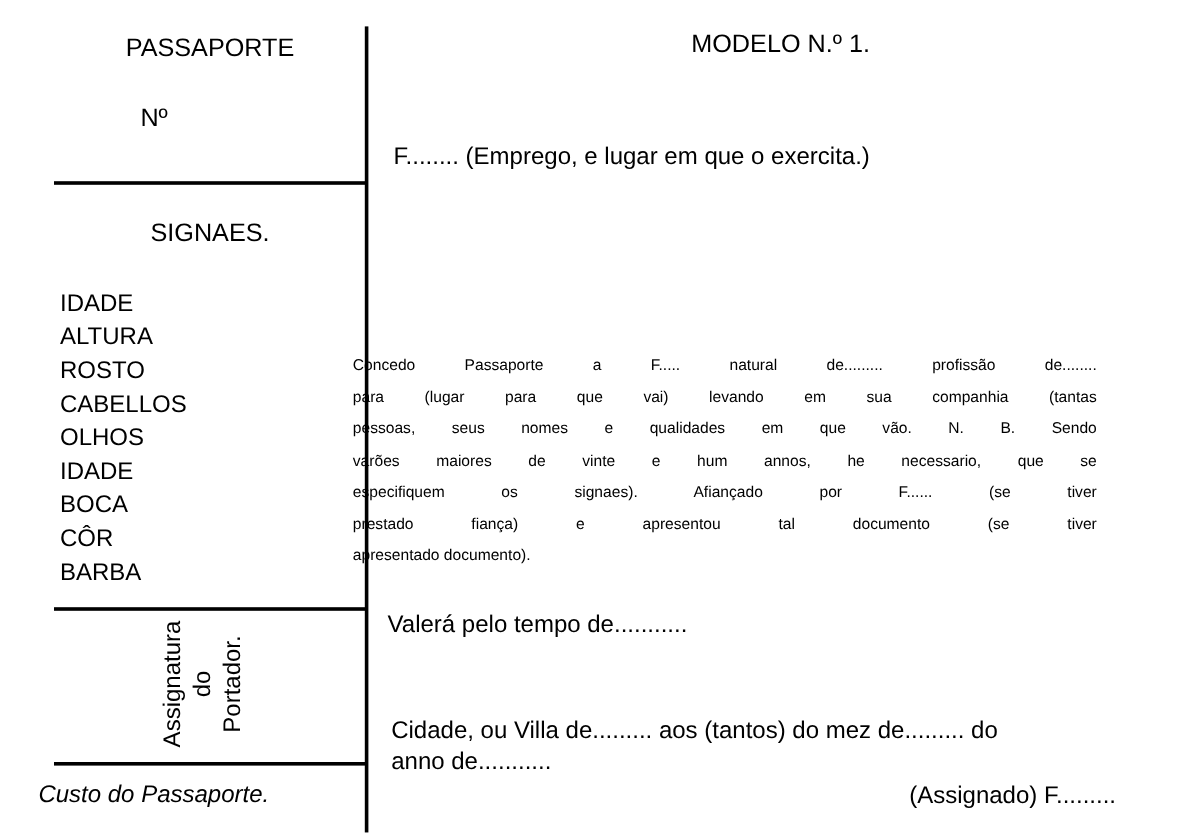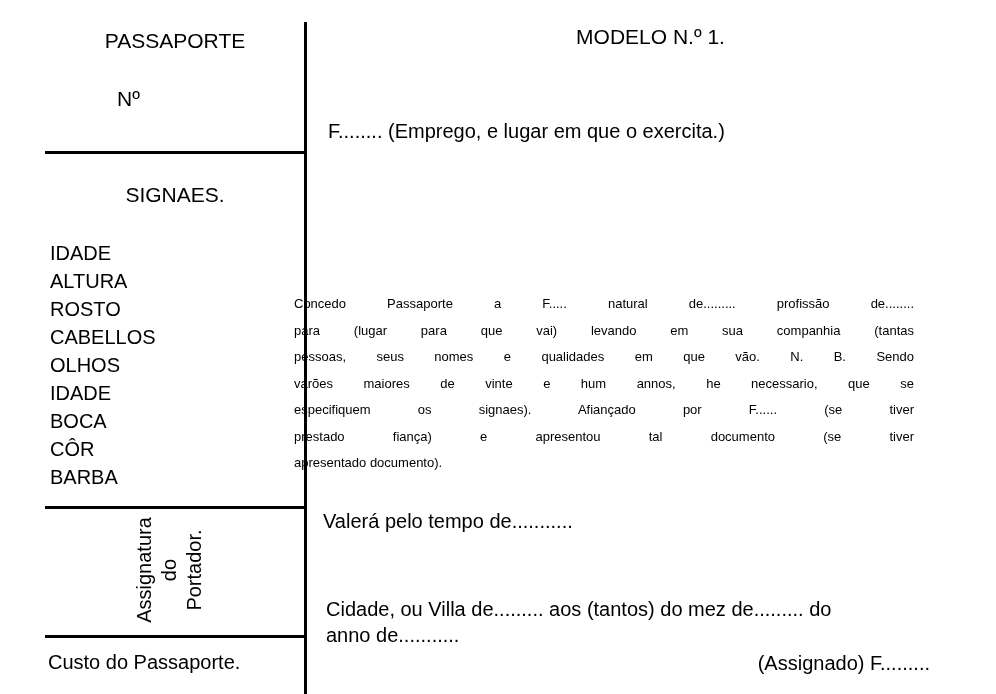--- a/index.html
+++ b/index.html
@@ -118,21 +118,21 @@
 
   <div class="abs sig-rotated">
 
       <div class="rot-line">Assignatura</div>
 
       <div class="rot-line">do</div>
 
       <div class="rot-line">Portador.</div>
     </div>
 
-  <div class="abs txt" style="left:48px; top:649px;">Custo do Passaporte.</div>
+  <div class="abs txt" style="left:32px; top:649px;font-style:italic;">Custo do Passaporte.</div>
 
   <div class="abs hdr" style="left:305px; top:25px; width:691px; text-align:center;">MODELO N.º 1.</div>
 
   <div class="abs txt" style="left:328px; top:118px;">F........ (Emprego, e lugar em que o exercita.)</div>
 
   <div class="abs para">
 
       <div class="para-line">Concedo Passaporte a F..... natural de......... profissão de........</div>
 
       <div class="para-line">para (lugar para que vai) levando em sua companhia (tantas</div>

